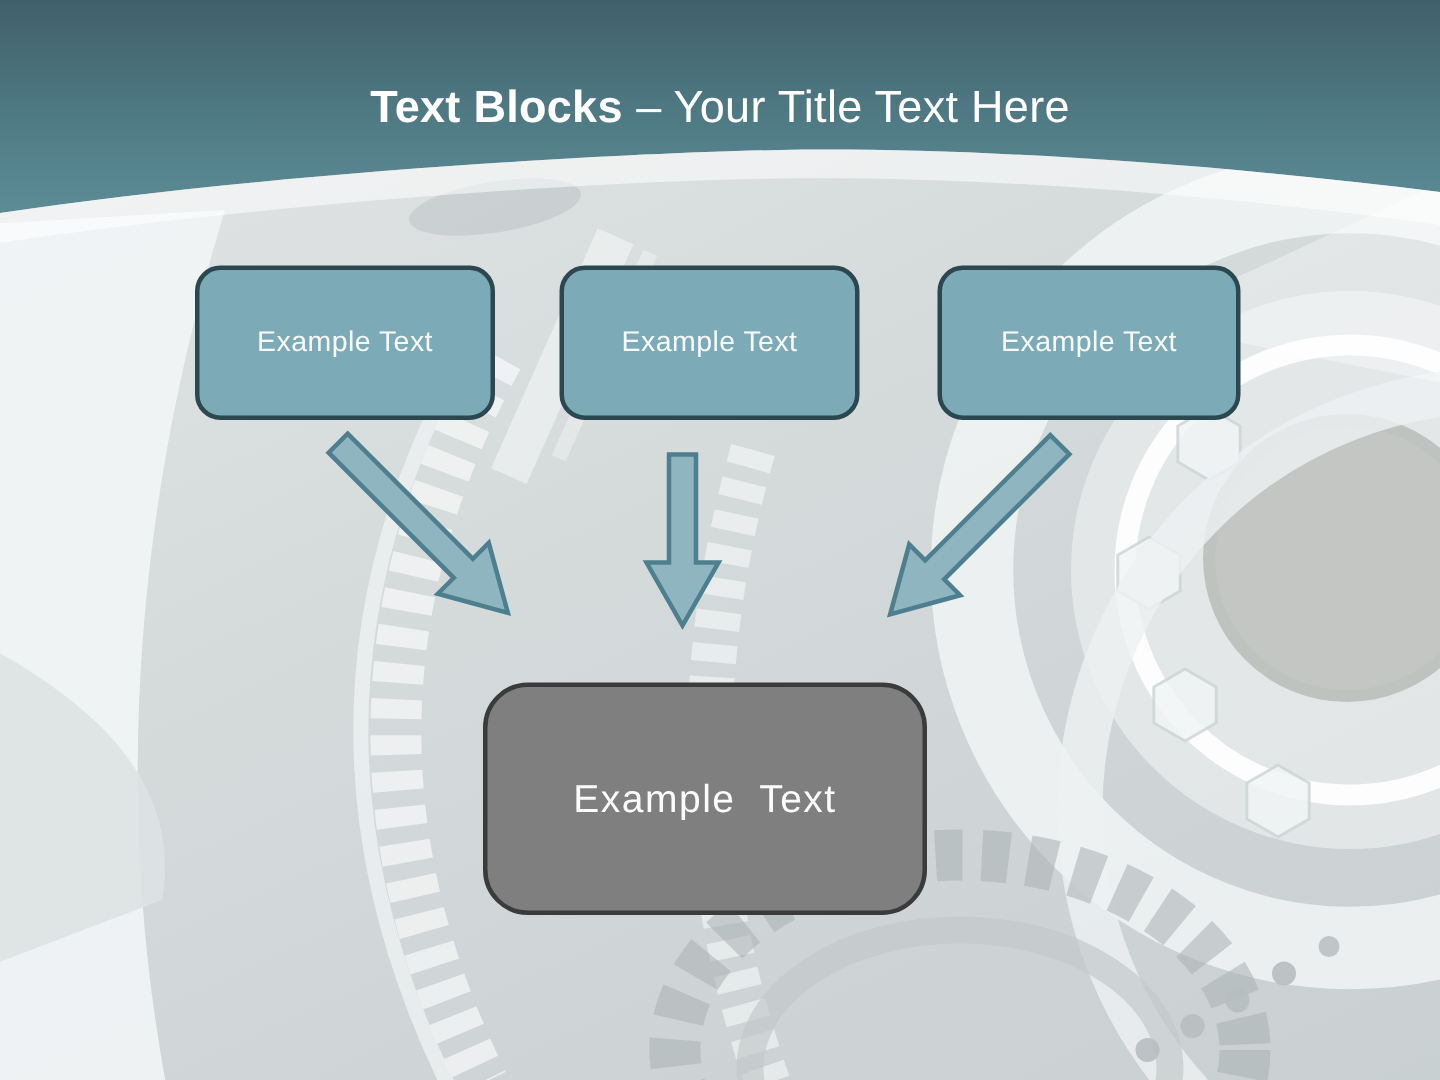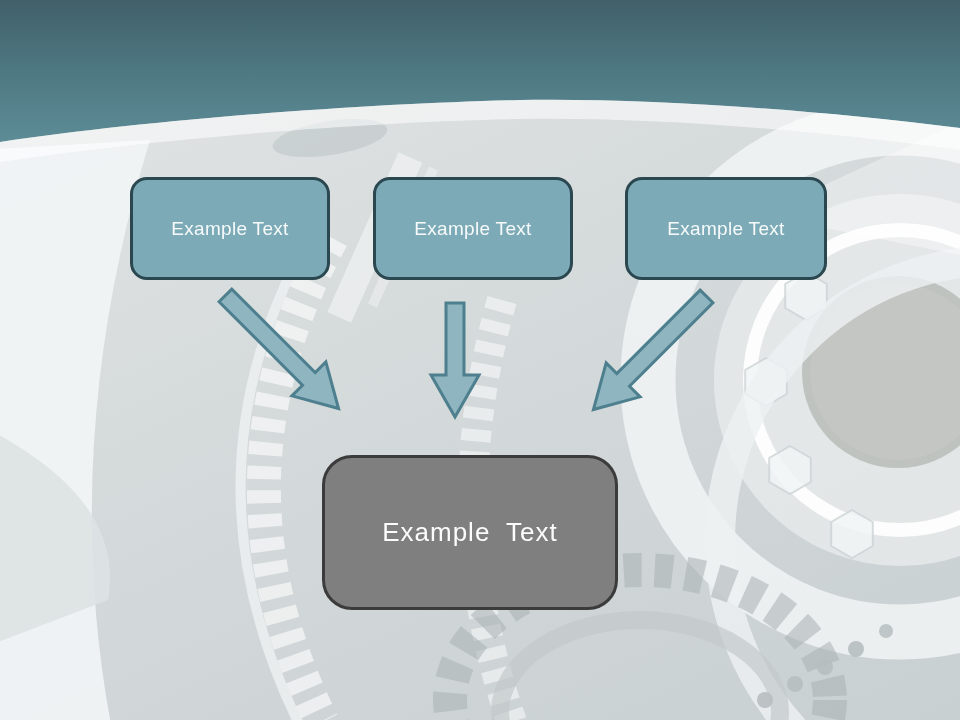--- a/index.html
+++ b/index.html
@@ -95,20 +95,23 @@
       <linearGradient id="hdr" x1="0" y1="0" x2="0" y2="1">
         <stop offset="0" stop-color="#41606a"></stop>
         <stop offset="0.55" stop-color="#4f7a84"></stop>
         <stop offset="1" stop-color="#5d8c96"></stop>
       </linearGradient>
     </defs>
     <path d="M0,0 H960 V128 C800,108 640,98 520,100 C380,103 160,118 0,142 Z" fill="url(#hdr)"></path>
     <path d="M0,142 C160,118 380,103 520,100 C640,98 800,108 960,128 L960,150 C800,128 640,117 520,119 C380,121 160,138 0,162 Z" fill="#ffffff" opacity="0.55"></path>
   </svg>
 
+  <div class="title">
+    <span class="t-bold">Text Blocks</span><span class="t-reg">– Your Title Text Here</span>
+  </div>
 
   <div class="tbox tbox-1">
     <span>Example Text</span>
   </div>
   <div class="tbox tbox-2">
     <span>Example Text</span>
   </div>
   <div class="tbox tbox-3">
     <span>Example Text</span>
   </div>

